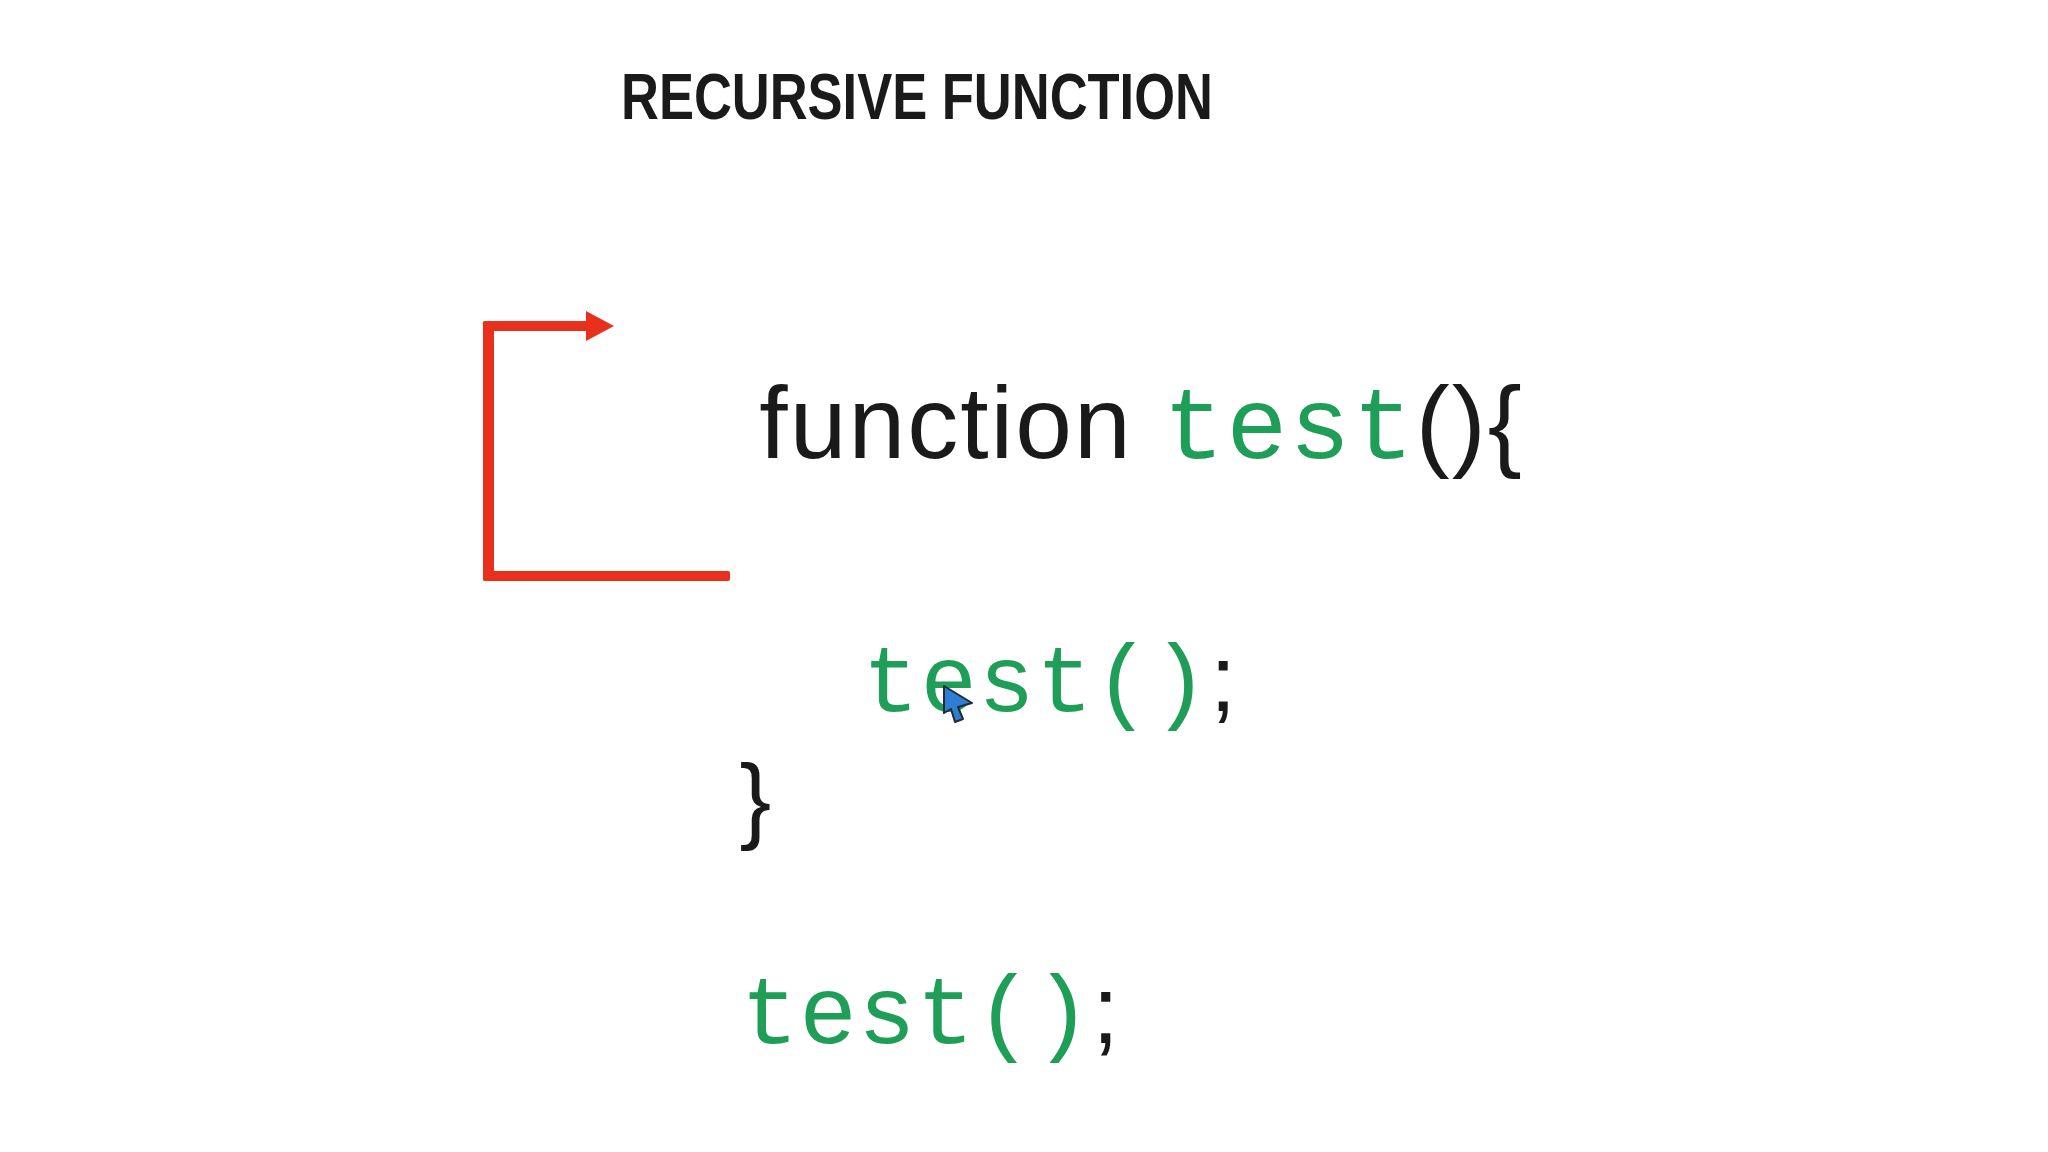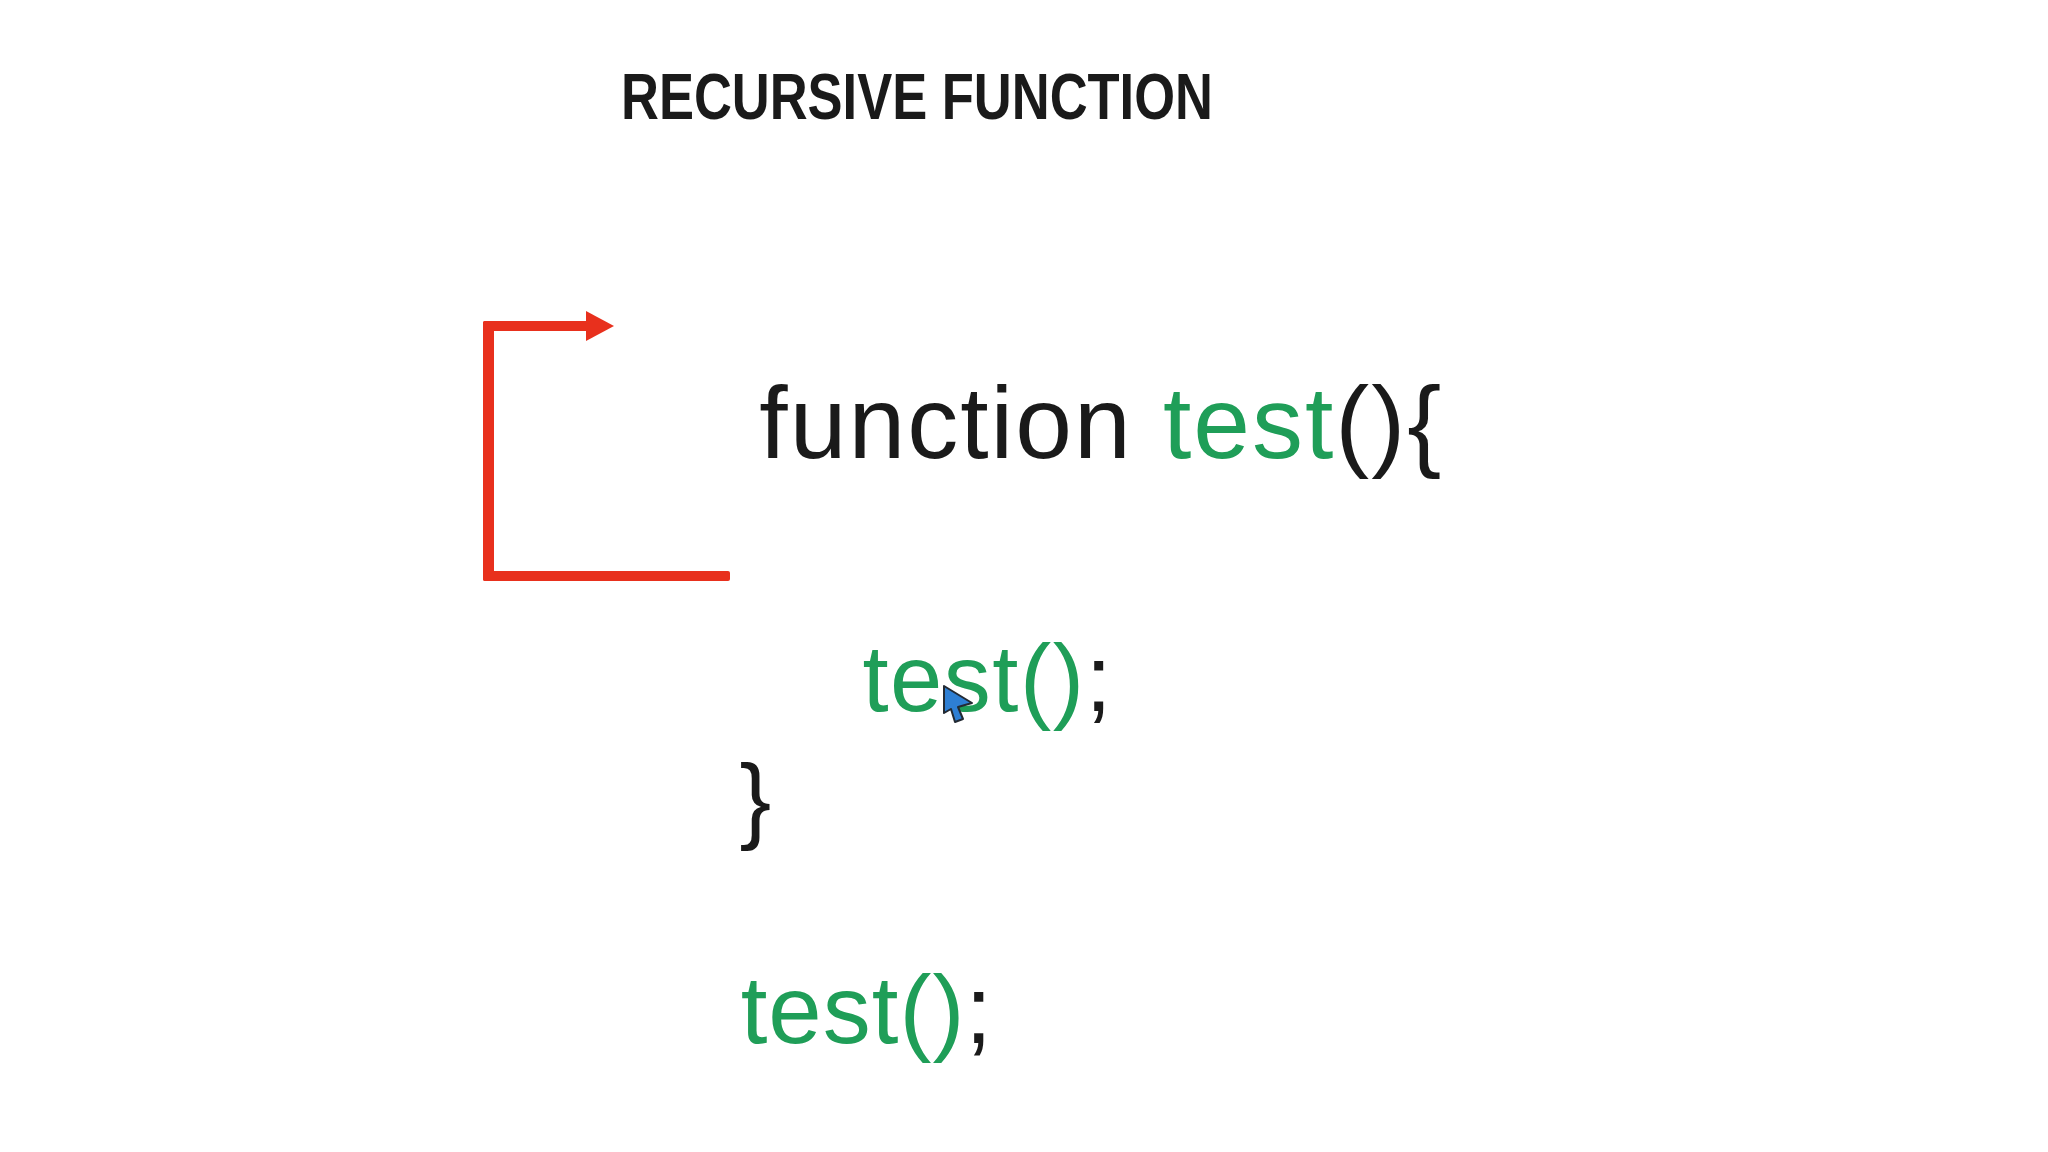--- a/index.html
+++ b/index.html
@@ -34,21 +34,21 @@
     white-space: pre;
     color: var(--ink, #1a1a1a);
   }
   .l1 { left: 638px; top: 270px; font-size: 102px; letter-spacing: 2px; }
   .l2 { left: 748px; top: 414px; font-size: 94px;  letter-spacing: 1px; }
   .l3 { left: 752px; top: 538px; font-size: 94px;  letter-spacing: 1.5px; }
   .l4 { left: 634px; top: 656px; font-size: 95px; }
   .l5 { left: 630px; top: 866px; font-size: 96px;  letter-spacing: 1px; }
 
   .tok-keyword   { color: var(--ink,   #1a1a1a); }
-  .tok-name      { color: var(--green, #1f9e58); }
+  .tok-name      { color: var(--green, #1f9e58); font-family: Liberation Mono, monospace; }
   .tok-punct     { color: var(--ink,   #1a1a1a); }
   .tok-statement { color: var(--blue,  #1c6fd1); }
 
   
   .arrow-seg {
     position: absolute;
     background: var(--red, #e8301d);
     border-radius: 2px;
   }
   .arrow-vertical   { left: 483px; top: 321px; width: 11px;  height: 260px; }

